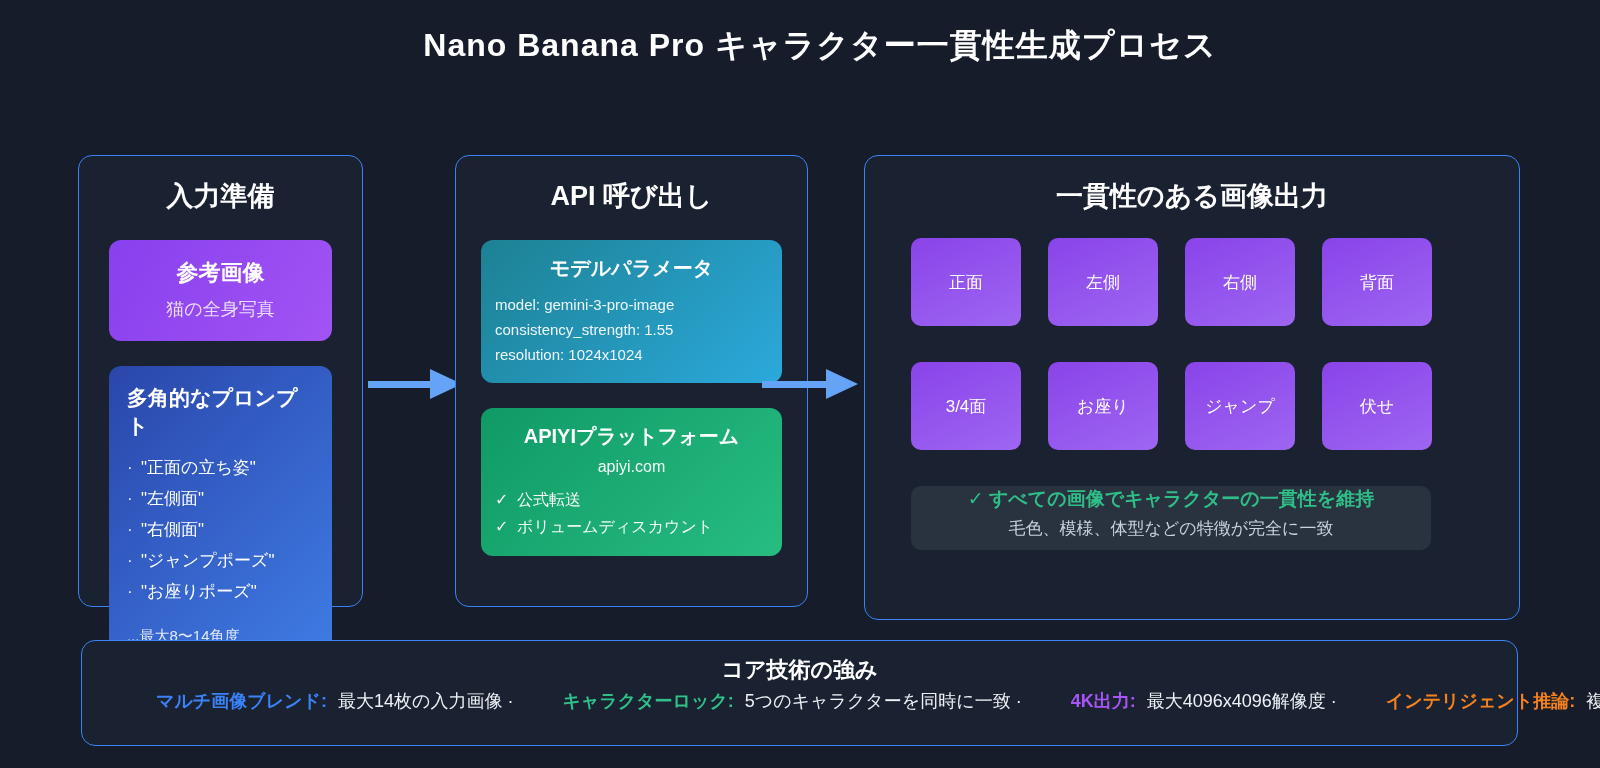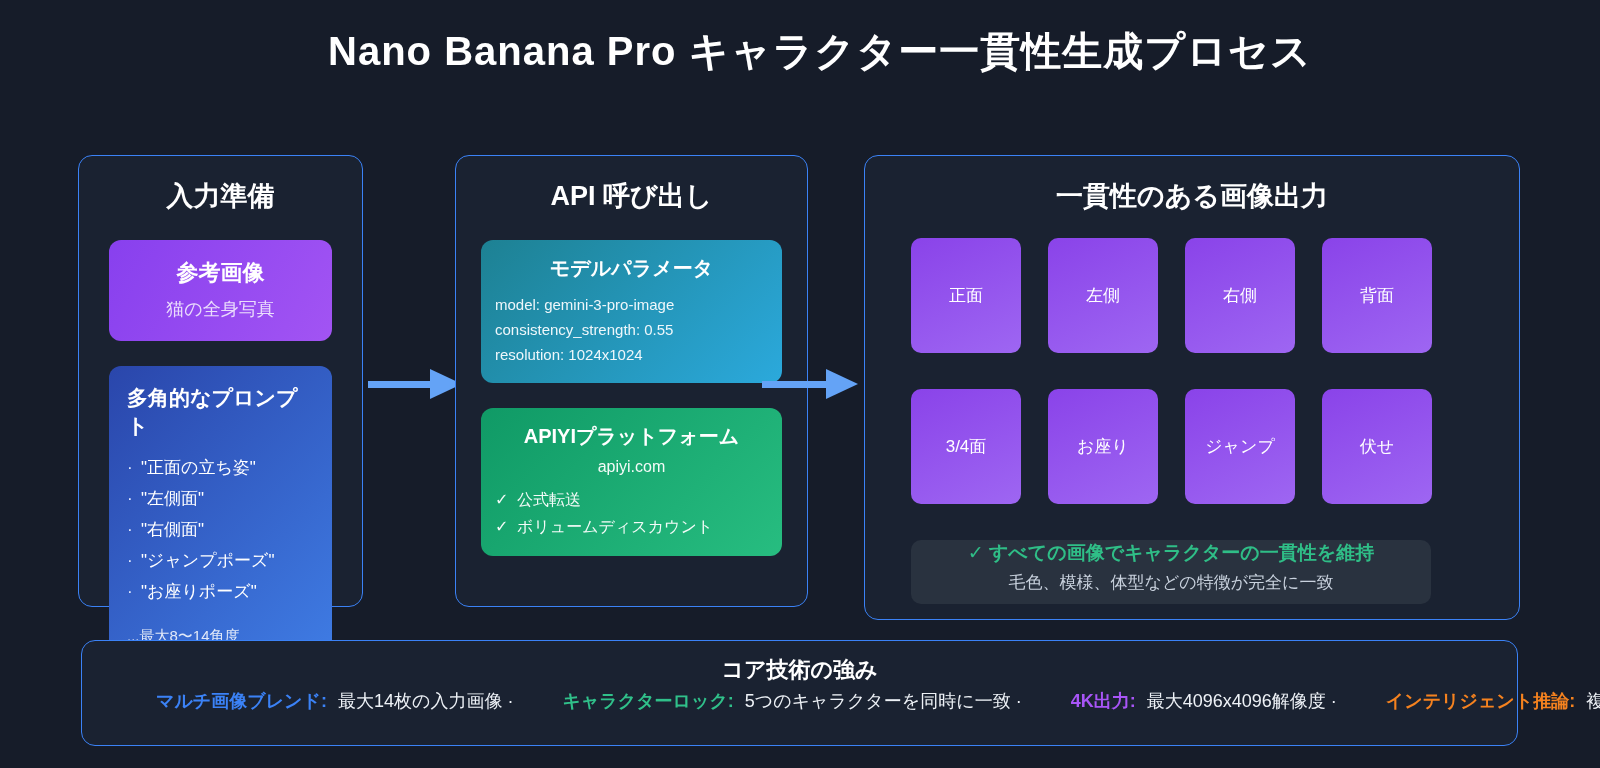--- a/index.html
+++ b/index.html
@@ -6,21 +6,21 @@
   html, body { width: 1600px; height: 768px; overflow: hidden; }
   body {
     position: relative;
     background: #161c29;
     font-family: "Liberation Sans", "DejaVu Sans", sans-serif;
     color: #f5f7fa;
   }
 
   .page-title {
     position: absolute; top: 24px; left: 0; width: 1600px;
-    text-align: center; font-size: 40px; font-weight: bold;
+    text-align: center; font-size: 32px; font-weight: bold;
     letter-spacing: 1px; color: #ffffff; padding-left: 40px;
   }
 
   .panel {
     position: absolute;
     background: #1a2231;
     border: 1px solid #3b82f6;
     border-radius: 14px;
   }
   #panel-input  { left: 78px;  top: 155px; width: 285px; height: 452px; }
@@ -72,21 +72,21 @@
   .check-item { display: flex; align-items: baseline; font-size: 16px; line-height: 27px; color: rgba(255,255,255,0.95); }
   .check-item .check-icon { width: 22px; color: rgba(255,255,255,0.95); }
 
   
   .tiles-grid {
     margin: 24px 0 0 46px; width: 520px;
     display: grid; grid-template-columns: repeat(4, 110px);
     column-gap: 27px; row-gap: 36px;
   }
   .tile {
-    width: 110px; height: 115px; border-radius: 10px;
+    width: 110px; height: 88px; border-radius: 10px;
     background: linear-gradient(155deg, #8a43e9, #9e66f2);
     display: flex; align-items: center; justify-content: center;
     font-size: 17px; color: #ffffff;
   }
   .output-note {
     margin: 36px 0 0 46px; width: 520px; height: 64px;
     background: #29323f; border-radius: 10px;
     display: flex; flex-direction: column; align-items: center; 
   }
   .note-line1 { font-size: 19px; font-weight: bold; color: #2fbe87; }
@@ -171,21 +171,21 @@
   <div class="arrow-head"></div>
 </div>
 
 <section class="panel" id="panel-api">
   <div class="panel-heading">API 呼び出し</div>
 
   <div class="card params-card">
     <div class="card-title">モデルパラメータ</div>
     <div class="params-lines">
       <div class="params-line">model: gemini-3-pro-image</div>
-      <div class="params-line">consistency_strength: 0.55</div>
+      <div class="params-line">consistency_strength: 1.55</div>
       <div class="params-line">resolution: 1024x1024</div>
     </div>
   </div>
 
   <div class="card platform-card">
     <div class="card-title">APIYIプラットフォーム</div>
     <div class="platform-domain">apiyi.com</div>
     <div class="check-list">
       <div class="check-item">
         <span class="check-icon">✓</span>

